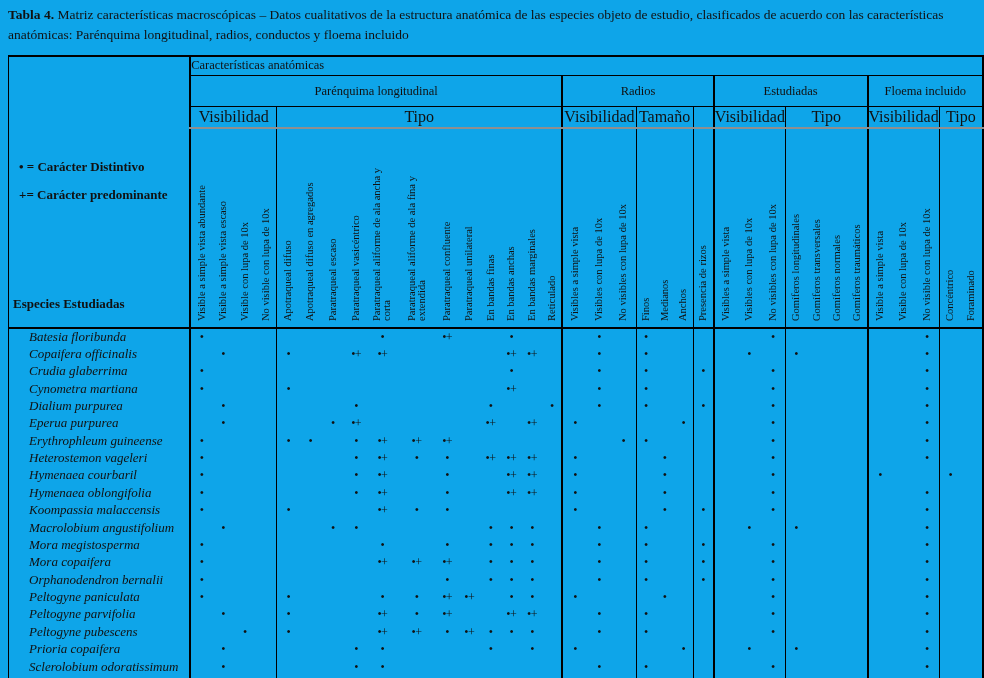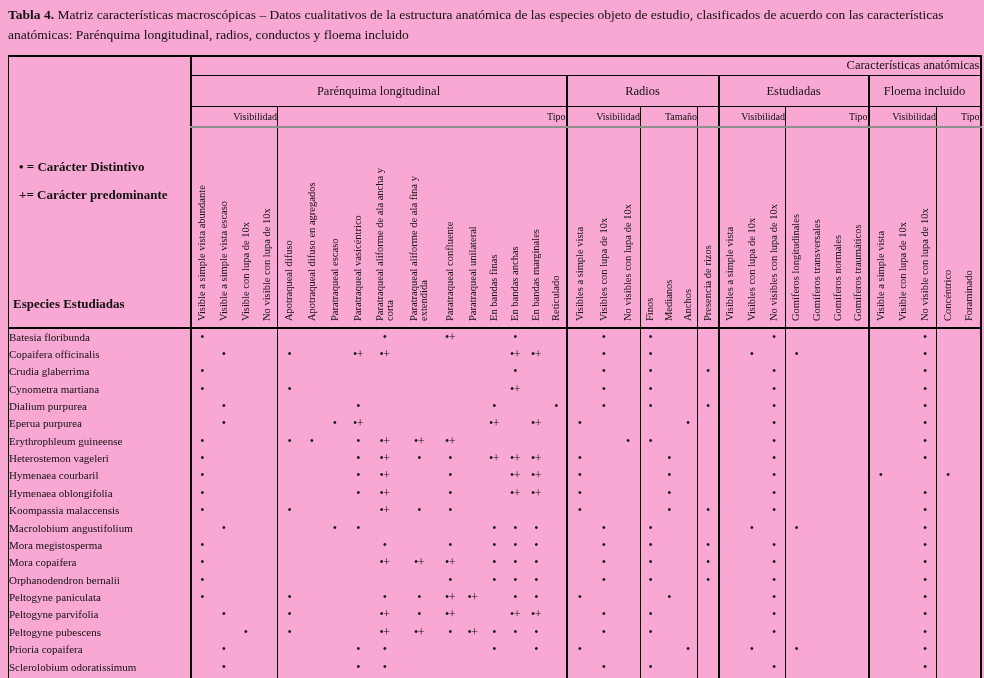--- a/index.html
+++ b/index.html
@@ -1,42 +1,42 @@
 <!DOCTYPE html>
 <html><head>
 <meta charset="utf-8">
 <style>
   html,body{margin:0;padding:0;background:#fff;}
-  #page{width:984px;height:678px;background:#f9a8d4;overflow:hidden;position:relative;
+  #page{width:984px;height:678px;background:#0ea5e9;overflow:hidden;position:relative;
         font-family:"Liberation Serif","DejaVu Serif",serif;color:#111;}
   #caption{margin:5px 8px 9px 8px;font-size:13.5px;line-height:1.5;width:968px;}
   #caption b{font-weight:bold;}
   table{border-collapse:collapse;table-layout:fixed;margin-left:8px;}
   th,td{padding:0;margin:0;font-weight:normal;}
   
   table{border-top:2px solid #000;border-bottom:2.5px solid #000;
         border-left:1px solid #000;border-right:2px solid #000;}
   
-  th.super{font-size:12.5px;height:17px;text-align:right;border-bottom:1px solid #000;border-left:2px solid #000;margin-top:36px;}
+  th.super{font-size:12.5px;height:17px;text-align:left;border-bottom:1px solid #000;border-left:2px solid #000;margin-top:36px;}
   th.grp{font-size:12.5px;height:27px;text-align:center;border-bottom:1px solid #000;vertical-align:middle;}
-  th.sub{font-size:10px;height:17px;text-align:right;border-bottom:2px solid #8f8f8f;vertical-align:middle;}
+  th.sub{font-size:16px;height:17px;text-align:center;border-bottom:2px solid #8f8f8f;vertical-align:middle;}
   th.vh{vertical-align:bottom;border-bottom:2px solid #000;height:181px;text-align:center;}
   .vhdr{display:inline-block;writing-mode:vertical-rl;transform:rotate(180deg);
         height:174px;font-size:10.5px;line-height:10px;text-align:left;
         padding:2px 1px 0 1px;white-space:normal;}
   
   th.panel{vertical-align:top;border-bottom:2px solid #000;text-align:left;}
   .panel-inner{display:flex;flex-direction:column;height:100%;justify-content:center;}
   .legend{margin:96px 0 0 10px;font-size:13px;font-weight:bold;line-height:2.2;}
   .sp-hdr{margin:auto 0 15px 4px;font-size:13px;font-weight:bold;padding-top:86px;}
   
   .bl-thick{border-left:2px solid #000;}
   .bl-thin{border-left:1px solid #000;}
   
-  td.sp{font-size:11px;padding-left:0;white-space:nowrap;overflow:hidden;}
+  td.sp{font-size:13px;font-style:italic;padding-left:20px;white-space:nowrap;overflow:hidden;}
   td.mk{text-align:center;font-size:12px;line-height:1;letter-spacing:-0.5px;vertical-align:middle;}
   tbody tr{height:17.38px;}
 </style>
 </head>
 <body>
 
 <div id="page">
   <div id="caption">
     <b>Tabla 4.</b>
     <span>Matriz características macroscópicas – Datos cualitativos de la estructura anatómica de las especies objeto de estudio,  clasificados de acuerdo con las características anatómicas: Parénquima longitudinal, radios, conductos y floema incluido</span>

